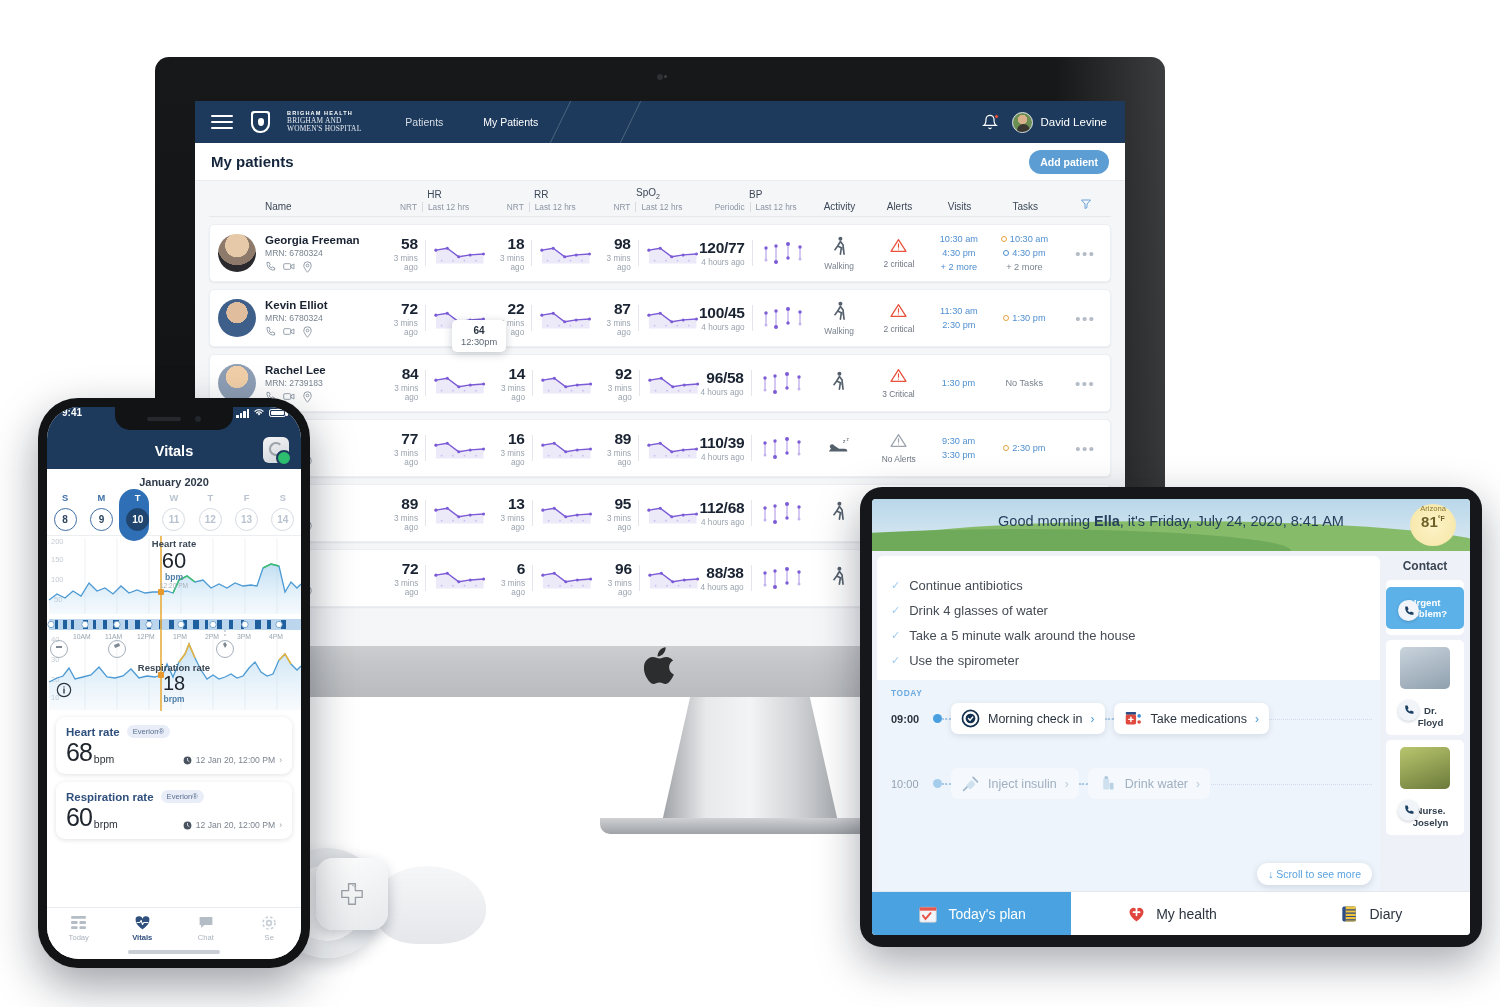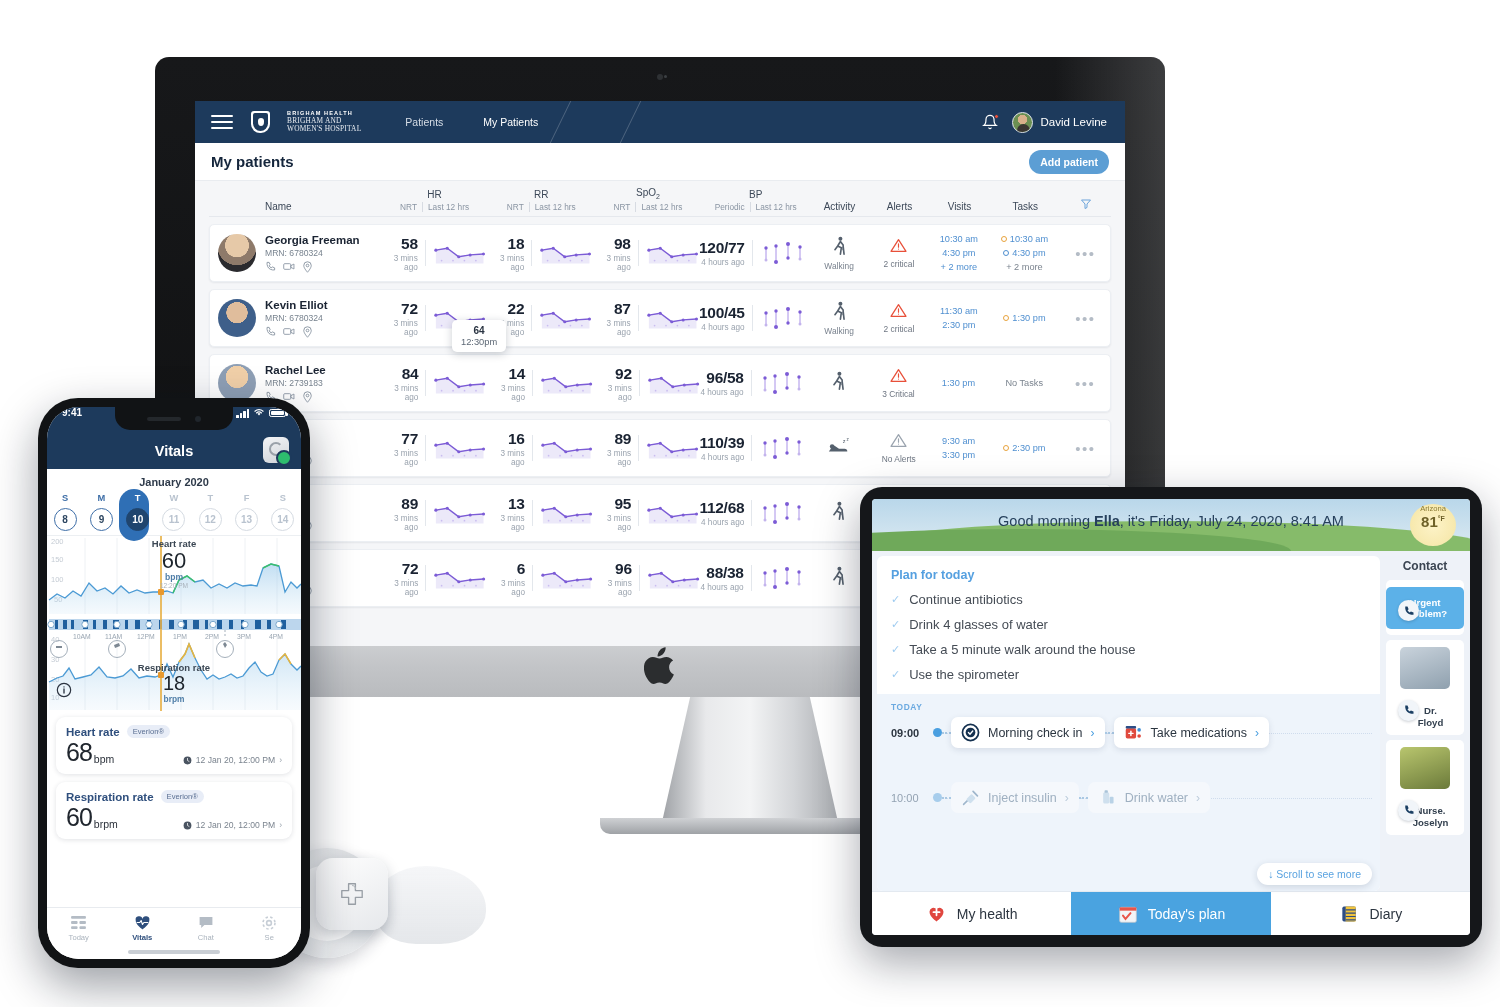--- a/index.html
+++ b/index.html
@@ -1172,21 +1172,20 @@
         </div>
         <div class="ip-weather">
           <div class="c">Arizona</div>
           <div class="t"><span>81</span><sup>°F</sup></div>
         </div>
       </div>
 
       <div class="ip-body">
         <div class="ip-main">
           <div class="ip-plan">
-            <h3>Plan for today</h3>
             <ul id="plan-host">
                 <li>
                   <span class="chk">✓</span>
                   <span>Continue antibiotics</span>
                 </li>
                 <li>
                   <span class="chk">✓</span>
                   <span>Drink 4 glasses of water</span>
                 </li>
                 <li>
@@ -1291,38 +1290,38 @@
                     <path d="M3 2h3l1.5 3.5L6 7a9 9 0 0 0 3 3l1.5-1.5L14 10v3h-3A9.5 9.5 0 0 1 3 5z"></path>
                   </svg>
                 </span>
     <div class="nm">Nurse.<br>Joselyn</div>
               </div>
             </div>
         </div>
       </div>
 
       <div class="ip-tabs">
-        <div class="ip-tab">
-          <span class="ic">
-            <svg width="21" height="21" viewBox="0 0 24 24">
-                <path d="M12 21s-8-5-8-11a4.5 4.5 0 0 1 8-2.8A4.5 4.5 0 0 1 20 10c0 6-8 11-8 11z" fill="#e0463f"></path>
-                <path d="M12 7v7M8.5 10.5h7" stroke="#fff" stroke-width="2" stroke-linecap="round"></path>
-              </svg>
-          </span>
-          <span>My health</span>
-        </div>
         <div class="ip-tab on">
           <span class="ic">
             <svg width="20" height="20" viewBox="0 0 24 24">
                 <rect x="2" y="4" width="20" height="18" rx="2" fill="#f2f4f7" stroke="#b9c4d0"></rect>
                 <rect x="2" y="4" width="20" height="4" fill="#e8554a"></rect>
                 <path d="M6 14l3 4 6-7" stroke="#e8554a" stroke-width="2.4" fill="none" stroke-linecap="round"></path>
               </svg>
           </span>
           <span>Today's plan</span>
+        </div>
+        <div class="ip-tab">
+          <span class="ic">
+            <svg width="21" height="21" viewBox="0 0 24 24">
+                <path d="M12 21s-8-5-8-11a4.5 4.5 0 0 1 8-2.8A4.5 4.5 0 0 1 20 10c0 6-8 11-8 11z" fill="#e0463f"></path>
+                <path d="M12 7v7M8.5 10.5h7" stroke="#fff" stroke-width="2" stroke-linecap="round"></path>
+              </svg>
+          </span>
+          <span>My health</span>
         </div>
         <div class="ip-tab">
           <span class="ic">
             <svg width="20" height="20" viewBox="0 0 24 24">
                 <rect x="4" y="3" width="16" height="18" rx="2" fill="#2d4d86"></rect>
                 <rect x="8" y="3" width="12" height="18" fill="#f0c33c"></rect>
                 <path d="M8 7h12M8 11h12M8 15h12M8 19h12" stroke="#2d4d86" stroke-width="1.4"></path>
               </svg>
           </span>
           <span>Diary</span>

